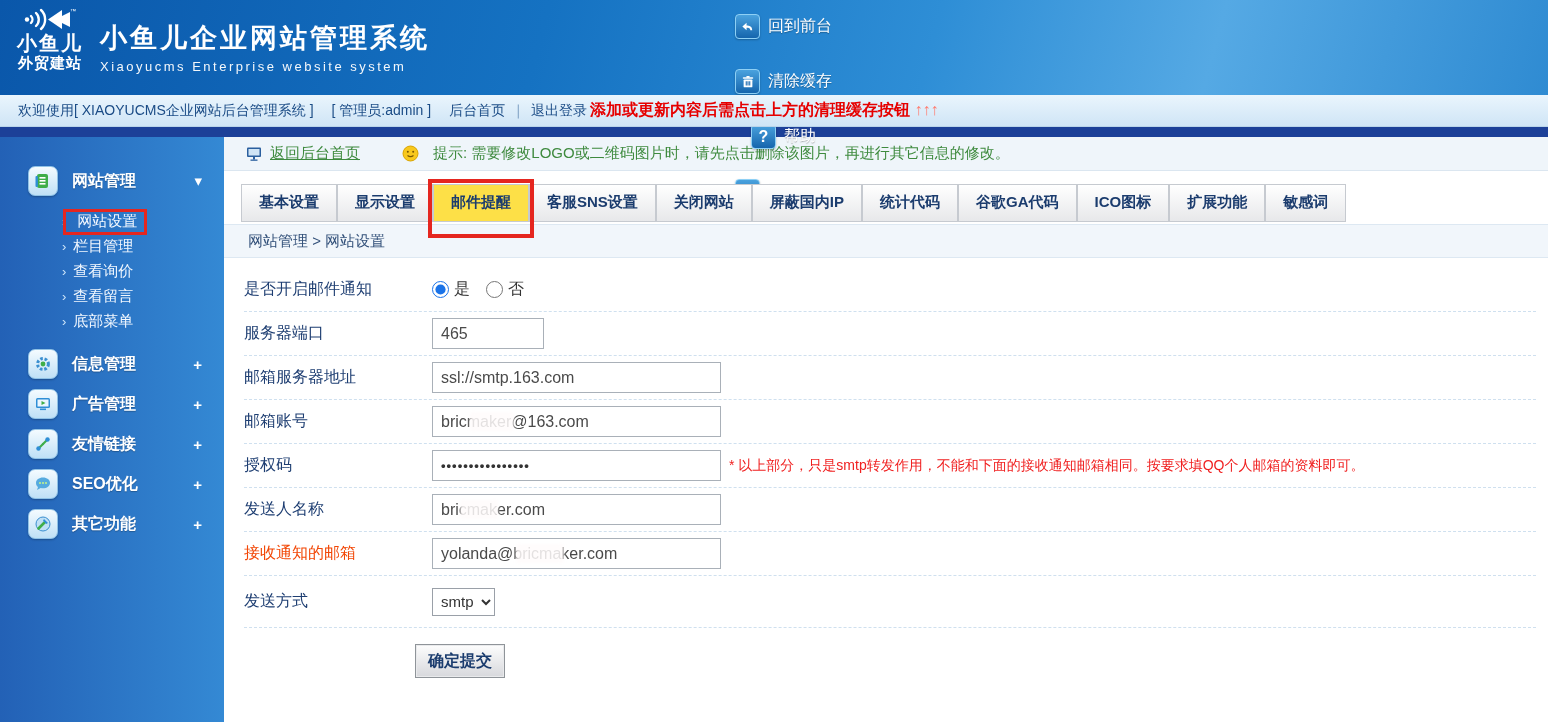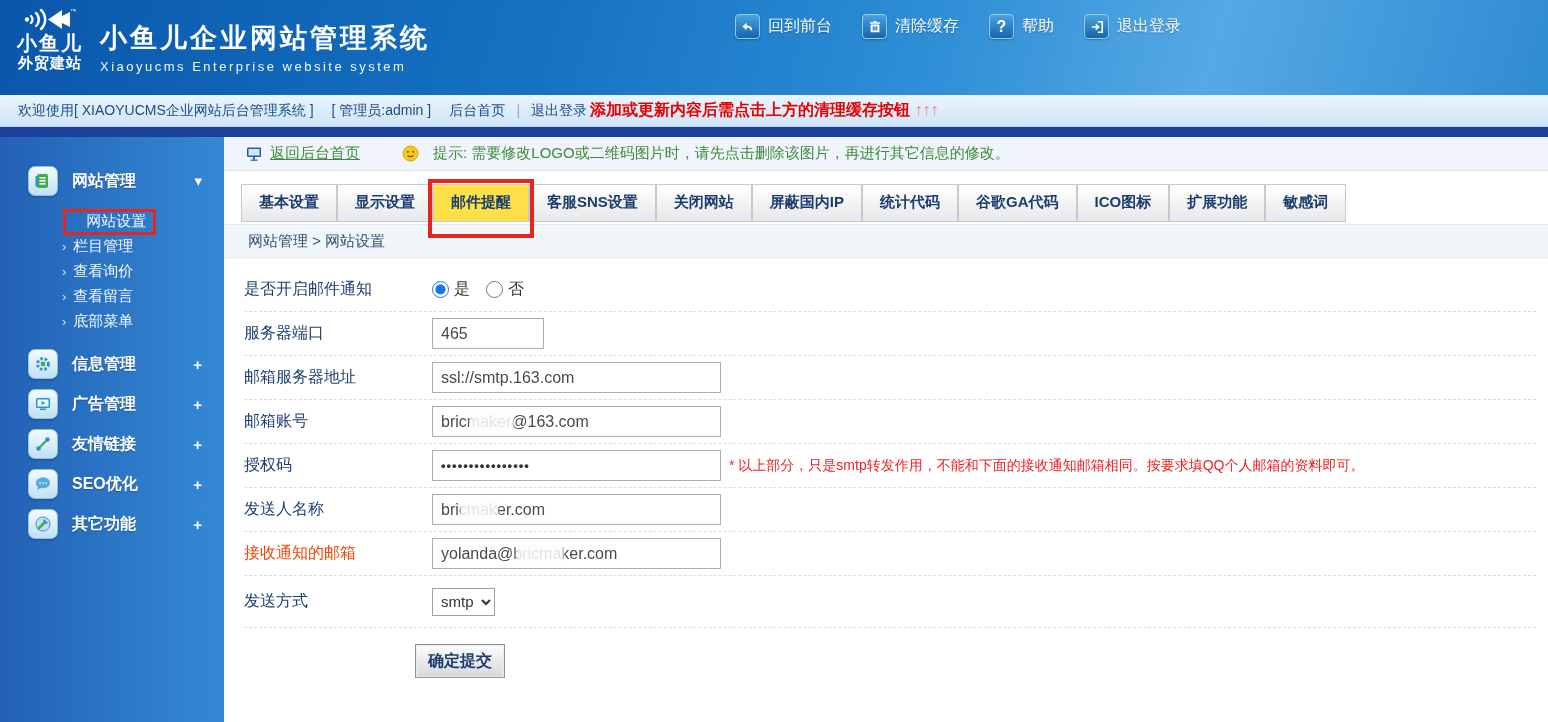--- a/index.html
+++ b/index.html
@@ -9,21 +9,21 @@
   
   .hdr{ height:95px; background:linear-gradient(105deg,#0a57aa 0%,#1572c2 35%,#2e8ed6 60%,#55a9e4 78%,#2f8bd2 100%); position:relative; color:#fff; }
   .logo-wrap{ position:absolute; left:14px; top:6px; display:flex; align-items:flex-start; }
   .logo-badge{ width:72px; text-align:center; }
   .logo-fish{ display:block; margin:0 auto; }
   .logo-cn{ font-size:20px; font-weight:bold; letter-spacing:2px; line-height:22px; }
   .logo-sub{ font-size:15px; font-weight:bold; letter-spacing:1px; line-height:18px; }
   .title-block{ margin-left:14px; padding-top:16px; }
   .sys-title{ font-size:27px; font-weight:bold; letter-spacing:3px; line-height:32px; }
   .sys-subtitle{ font-size:13px; letter-spacing:2.5px; margin-top:5px; opacity:.95; }
-  .hdr-actions{ position:absolute; left:735px; top:14px; display:flex; gap:30px; align-items:center; }
+  .hdr-actions{ position:absolute; left:735px; top:14px; display:flex; gap:30px; align-items:center;flex-direction:column; }
   .hdr-btn{ display:flex; align-items:center; gap:8px; cursor:pointer; }
   .hdr-ic{ width:25px; height:25px; border-radius:4px; border:1px solid #8ed0f5; background:linear-gradient(#4aa2de,#1565ad); display:flex; align-items:center; justify-content:center; box-shadow:0 1px 2px rgba(0,0,0,.25); }
   .hdr-btn span.lbl{ font-size:16px; color:#fff; text-shadow:0 1px 1px rgba(0,0,0,.3); }
 
   
   .welcome{ height:32px; background:linear-gradient(#eaf5fd,#cfe5f6); display:flex; align-items:center; font-size:14px; color:#1b4c86; position:relative; border-bottom:1px solid #b9d4ea; }
   .welcome .w-item{ margin-left:18px; }
   .welcome .w-link{ color:#1b4c86; text-decoration:none; cursor:pointer; }
   .welcome .w-sep{ margin:0 6px; color:#6d92b8; }
   .w-notice{ position:absolute; left:590px; color:#e60000; font-weight:bold; font-size:16px; }
@@ -34,21 +34,21 @@
   
   .bodyrow{ display:flex; height:585px; }
   .sidebar{ width:224px; background:linear-gradient(90deg,#2361b6,#3489d4); padding-top:24px; flex:none; }
   .snav-sec{ height:40px; display:flex; align-items:center; position:relative; color:#fff; cursor:pointer; }
   .snav-ic{ width:30px; height:30px; margin-left:28px; border-radius:7px; background:linear-gradient(#f4fbff,#bfe0f6); border:1px solid #8fc2e6; display:flex; align-items:center; justify-content:center; box-shadow:0 1px 2px rgba(0,0,0,.25); flex:none; }
   .snav-lbl{ font-size:16px; font-weight:bold; margin-left:14px; text-shadow:0 1px 1px rgba(0,0,0,.25); }
   .snav-arrow{ position:absolute; right:22px; font-size:15px; font-weight:bold; }
   .subnav{ padding:8px 0 10px 0; }
   .subnav-item{ display:flex; align-items:center; height:25px; color:#f2f8ff; font-size:15px; padding-left:62px; cursor:pointer; }
   .subnav-item .caret{ font-size:13px; margin-right:7px; color:#cfe6fa; }
-  .redbox-side{ border:3px solid #e5261f; padding:0 7px 1px 20px; margin-left:-10px; }
+  .redbox-side{ border:3px solid #e5261f; padding:0 7px 1px 11px; margin-left:-10px; }
 
   
   .main{ flex:1; background:#fff; min-width:0; }
   .info-bar{ height:34px; background:#eff5fa; border-bottom:1px solid #dbe6f0; display:flex; align-items:center; padding-left:22px; gap:8px; }
   .back-link{ color:#3e8a3e; font-size:15px; text-decoration:underline; cursor:pointer; }
   .tip-text{ color:#3e8a3e; font-size:15px; margin-left:6px; }
   .tip-gap{ width:26px; }
 
   .tabs{ display:flex; gap:0; padding:13px 0 0 17px; position:relative; }
   .tab{ background:linear-gradient(#ffffff,#e7e8ea); border:1px solid #c6cad0; color:#1b3c6e; font-size:15px; font-weight:bold; padding:8px 17px 9px 17px; cursor:pointer; white-space:nowrap; }

